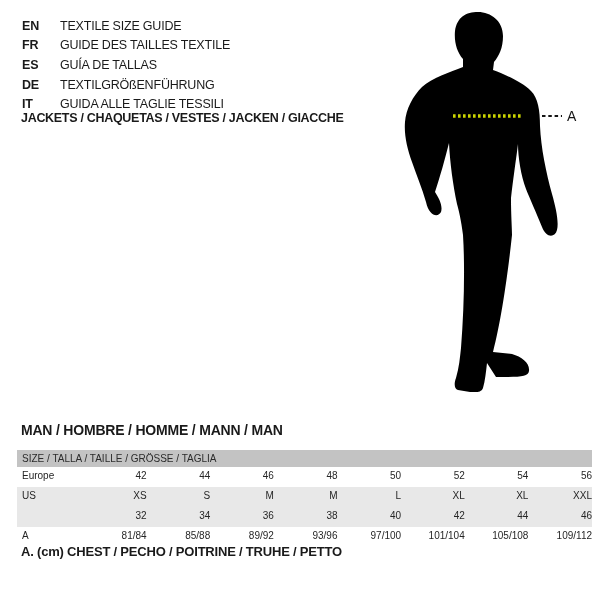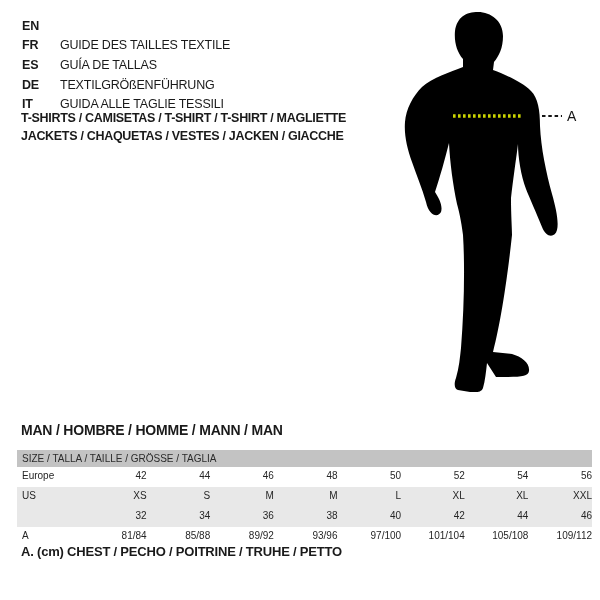--- a/index.html
+++ b/index.html
@@ -22,41 +22,41 @@
   .t-row .val { text-align:right; }
   .footnote { position:absolute; left:21px; top:544px; font-size:13px; font-weight:700; letter-spacing:-0.2px; white-space:nowrap; }
   svg text { font-family:"Liberation Sans", sans-serif; }
 </style>
 </head>
 <body>
 
 <div class="lang-list">
   <div class="lang-row">
     <span class="lang-code">EN</span>
+    <span class="lang-text">TEXTILE SIZE GUIDE</span>
   </div>
   <div class="lang-row">
     <span class="lang-code">FR</span>
     <span class="lang-text">GUIDE DES TAILLES TEXTILE</span>
   </div>
   <div class="lang-row">
     <span class="lang-code">ES</span>
     <span class="lang-text">GUÍA DE TALLAS</span>
   </div>
   <div class="lang-row">
     <span class="lang-code">DE</span>
     <span class="lang-text">TEXTILGRÖßENFÜHRUNG</span>
   </div>
   <div class="lang-row">
     <span class="lang-code">IT</span>
     <span class="lang-text">GUIDA ALLE TAGLIE TESSILI</span>
   </div>
 </div>
 
 <div class="product-lines">
-  <div>T-SHIRTS / CAMISETAS / T-SHIRT / T-SHIRT / MAGLIETTE</div>
   <div>JACKETS / CHAQUETAS / VESTES / JACKEN / GIACCHE</div>
 </div>
 
 <svg class="figure-svg" width="210" height="400" viewBox="0 0 210 400" aria-hidden="true">
   <path d="M 88 7
            C 101 7 113 16 113 31
            C 113 43 109 51 104 57
            L 103 65
            C 116 70 132 77 141 86
            C 148 93 150 105 150 121

